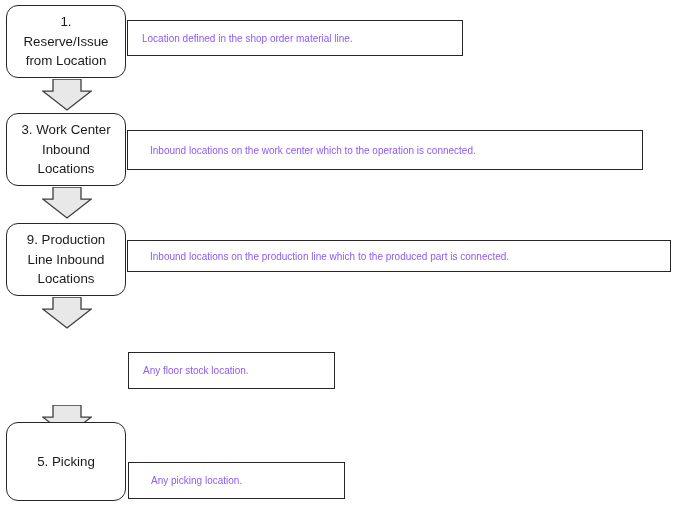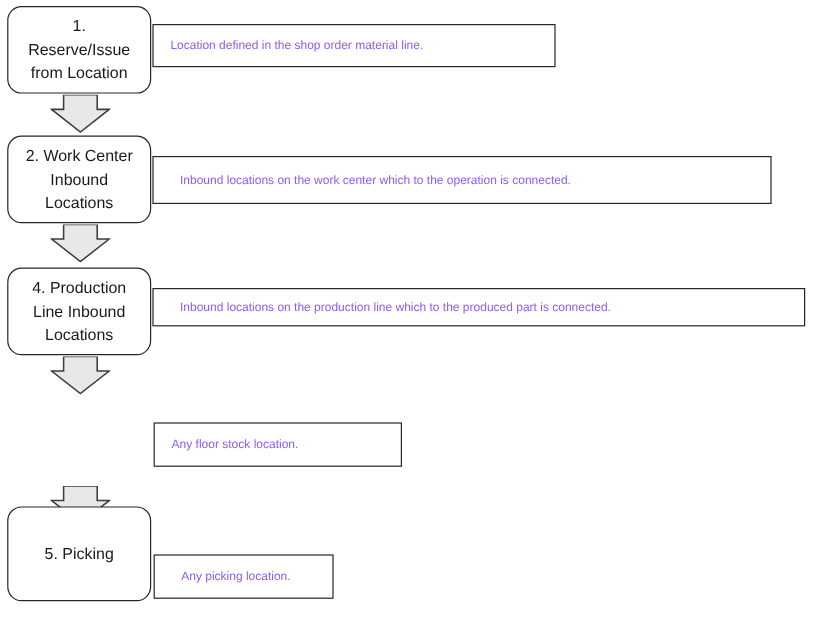--- a/index.html
+++ b/index.html
@@ -87,44 +87,44 @@
     </div>
     <div class="arrow" style="left: 42px; top: 187px; width: 50px; height: 32px;">
       <svg width="50" height="32" viewBox="0 0 50 32">
         <polygon points="10.999999999999998,0 39,0 39,12.16 49,12.16 25,31 1,12.16 10.999999999999998,12.16" fill="#e8e8e8" stroke="#3d3d3d" stroke-width="1.3" stroke-linejoin="miter"></polygon>
       </svg>
     </div>
     <div class="desc-box" style="left: 127px; top: 130px; width: 516px; height: 40px; border-color: rgb(38, 38, 38);">
       <span class="desc-label indented">Inbound locations on the work center which to the operation is connected.</span>
     </div>
     <div class="stage-box" style="left: 6px; top: 113px; width: 120px; height: 73px; border-color: rgb(38, 38, 38);">
-      <span class="stage-label">2. Work Center
+      <span class="stage-label">3. Work Center
 Inbound
 Locations</span>
     </div>
     <div class="arrow" style="left: 42px; top: 297px; width: 50px; height: 32px;">
       <svg width="50" height="32" viewBox="0 0 50 32">
         <polygon points="10.999999999999998,0 39,0 39,12.16 49,12.16 25,31 1,12.16 10.999999999999998,12.16" fill="#e8e8e8" stroke="#3d3d3d" stroke-width="1.3" stroke-linejoin="miter"></polygon>
       </svg>
     </div>
     <div class="desc-box" style="left: 127px; top: 240px; width: 544px; height: 32px; border-color: rgb(38, 38, 38);">
       <span class="desc-label indented">Inbound locations on the production line which to the produced part is connected.</span>
     </div>
     <div class="stage-box" style="left: 6px; top: 223px; width: 120px; height: 73px; border-color: rgb(38, 38, 38);">
-      <span class="stage-label">4. Production
+      <span class="stage-label">9. Production
 Line Inbound
 Locations</span>
     </div>
     <div class="arrow" style="left: 42px; top: 405px; width: 50px; height: 32px;">
       <svg width="50" height="32" viewBox="0 0 50 32">
         <polygon points="10.999999999999998,0 39,0 39,12.16 49,12.16 25,31 1,12.16 10.999999999999998,12.16" fill="#e8e8e8" stroke="#3d3d3d" stroke-width="1.3" stroke-linejoin="miter"></polygon>
       </svg>
     </div>
     <div class="desc-box" style="left: 128px; top: 352px; width: 207px; height: 37px; border-color: rgb(38, 38, 38);">
       <span class="desc-label">Any floor stock location.</span>
     </div>
-    <div class="desc-box" style="left: 128px; top: 462px; width: 150px; height: 37px; border-color: rgb(38, 38, 38);">
+    <div class="desc-box" style="left: 128px; top: 462px; width: 217px; height: 37px; border-color: rgb(38, 38, 38);">
       <span class="desc-label indented">Any picking location.</span>
     </div>
     <div class="stage-box" style="left: 6px; top: 422px; width: 120px; height: 79px; border-color: rgb(38, 38, 38);">
       <span class="stage-label">5. Picking</span>
     </div>
   </div>
 
 </body></html>

